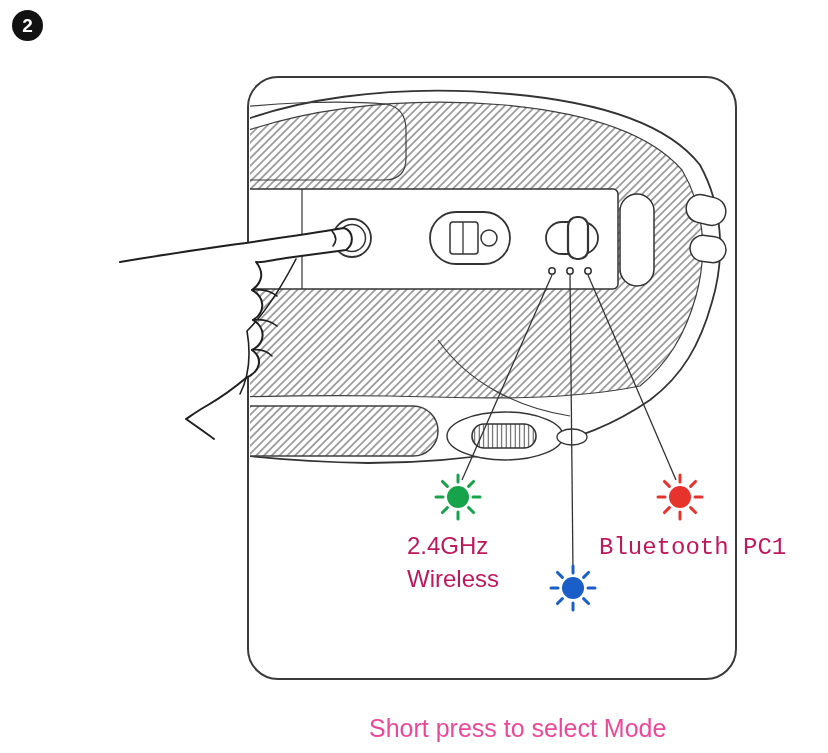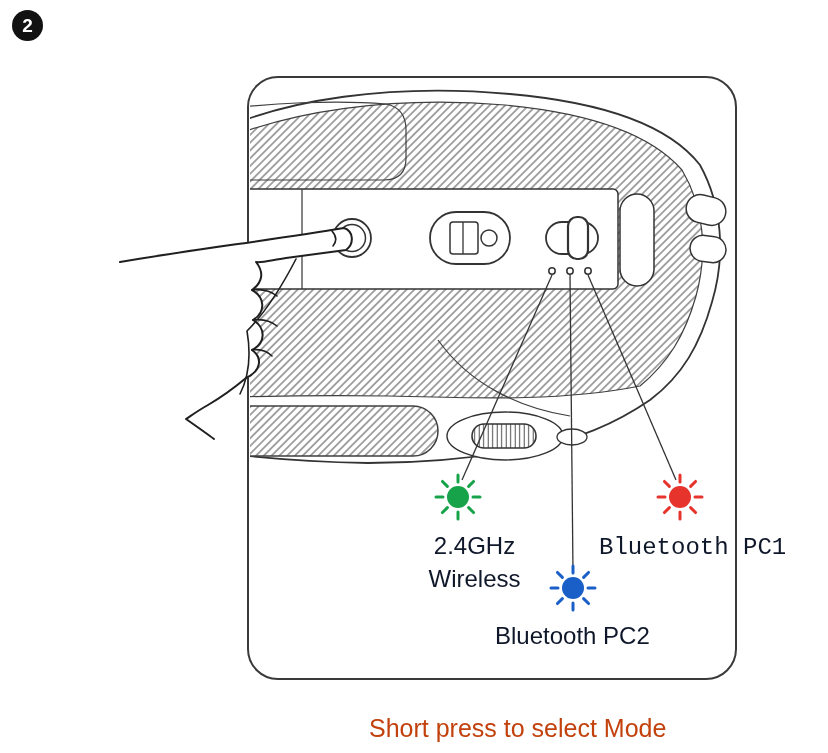--- a/index.html
+++ b/index.html
@@ -15,30 +15,29 @@
   .step-badge{
     position:absolute;left:12px;top:10px;
     width:31px;height:31px;border-radius:50%;
     background:#121212;color:#fff;
     display:flex;align-items:center;justify-content:center;
     font-size:19px;font-weight:bold;
   }
   .label{
     position:absolute;
     font-size:24px;line-height:33px;
-    color:#0f172a;
+    color:#be185d;
     white-space:normal;
-    text-align:center;
   }
   .label-wireless{left:407px;top:529px;width:135px;}
   .label-pc2{left:495px;top:619px;white-space:nowrap;}
   .label-pc1{left:599px;top:531px;white-space:nowrap;font-family:Liberation Mono, monospace;}
   .caption{
     position:absolute;left:369px;top:714px;
-    font-size:25px;color:#c2410c;white-space:nowrap;
+    font-size:25px;color:#ec4899;white-space:nowrap;
   }
 </style>
 </head>
 <body>
 
 <div class="canvas">
 
   <svg width="828" height="753" viewBox="0 0 828 753">
     <defs>
       <pattern id="hatch" width="5.5" height="5.5" patternUnits="userSpaceOnUse" patternTransform="rotate(45)">
@@ -197,17 +196,16 @@
                M 253 320 Q 267 318 277 326
                M 252 350 Q 264 348 272 356" fill="none" stroke="#1f1f1f" stroke-width="1.6" stroke-linecap="round"></path>
     </g>
   </svg>
 
   <div class="step-badge">
     <span>2</span>
   </div>
 
   <div class="label label-wireless">2.4GHz Wireless</div>
-  <div class="label label-pc2">Bluetooth PC2</div>
   <div class="label label-pc1">Bluetooth PC1</div>
 
   <div class="caption">Short press to select Mode</div>
 </div>
 
 </body></html>

